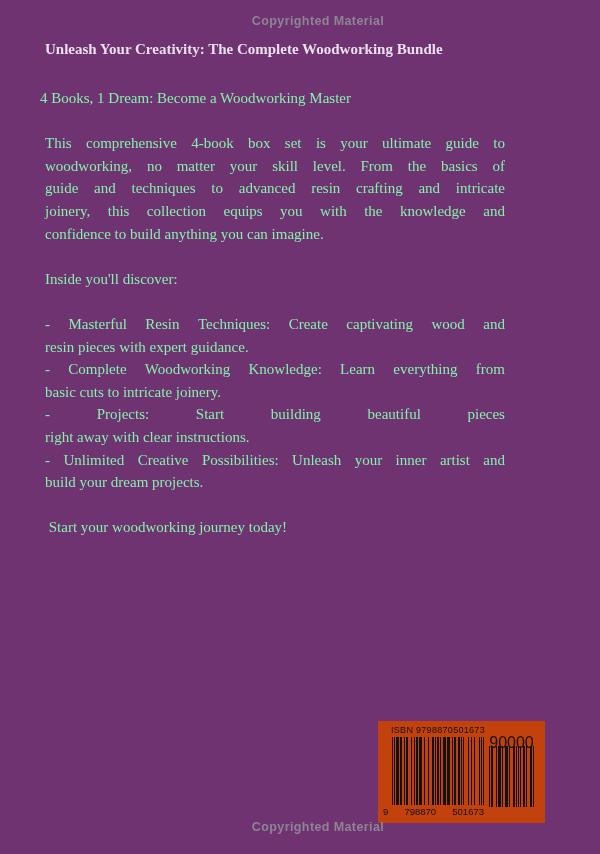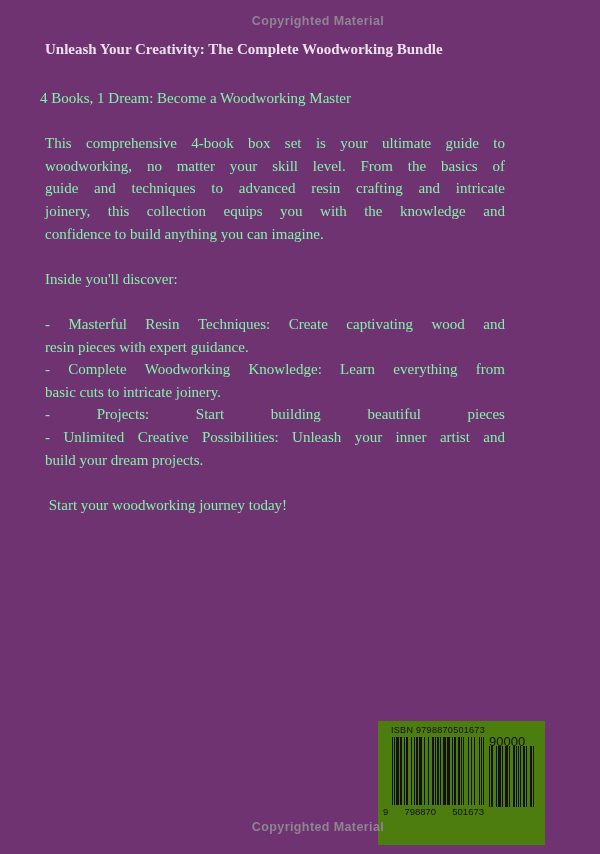--- a/index.html
+++ b/index.html
@@ -16,29 +16,29 @@
   .book-title{position:absolute;left:45px;top:41px;width:390px;
        text-align:center;white-space:pre;
        font-size:15px;font-weight:bold;color:#eae0ec;}
 
   .body-block{position:absolute;left:45px;top:87px;width:460px;
        font-size:15px;color:#86efac;}
   .ln{height:22.6px;line-height:22.6px;white-space:pre;overflow:visible;}
   .ln.j{display:flex;justify-content:space-between;gap:12px;}
   .ln.j span{white-space:pre;flex:0 0 auto;}
 
-  .barcode-panel{position:absolute;left:378px;top:721px;width:167px;height:124px;
-       background:#4d7c0f;
+  .barcode-panel{position:absolute;left:378px;top:721px;width:167px;height:102px;
+       background:#c2410c;
        font-family:"Liberation Sans","DejaVu Sans",sans-serif;color:#121212;}
   .isbn-label{position:absolute;left:13px;top:4px;font-size:9px;letter-spacing:.3px;}
   .main-bars{position:absolute;left:14px;top:16px;width:92px;height:68px;}
   .main-digits{position:absolute;left:5px;top:85px;width:101px;height:13px;
        display:flex;justify-content:space-between;font-size:9.5px;}
-  .price-code{position:absolute;left:111px;top:13px;width:45px;
-       font-size:13px;}
+  .price-code{position:absolute;left:111px;top:13px;width:45px;text-align:center;
+       font-size:16px;}
   .addon-bars{position:absolute;left:111px;top:25px;width:45px;height:61px;}
   svg{display:block;width:100%;height:100%;}
 </style>
 </head>
 <body>
 
 <div class="cover">
 
   <div class="watermark wm-top">Copyrighted Material</div>
 
@@ -53,20 +53,21 @@
       <div class="ln j"><span>joinery,</span><span>this</span><span>collection</span><span>equips</span><span>you</span><span>with</span><span>the</span><span>knowledge</span><span>and</span></div>
       <div class="ln">confidence to build anything you can imagine.</div>
       <div class="ln"></div>
       <div class="ln">Inside you'll discover:</div>
       <div class="ln"></div>
       <div class="ln j"><span>-</span><span>Masterful</span><span>Resin</span><span>Techniques:</span><span>Create</span><span>captivating</span><span>wood</span><span>and</span></div>
       <div class="ln">resin pieces with expert guidance.</div>
       <div class="ln j"><span>-</span><span>Complete</span><span>Woodworking</span><span>Knowledge:</span><span>Learn</span><span>everything</span><span>from</span></div>
       <div class="ln">basic cuts to intricate joinery.</div>
       <div class="ln j"><span>-</span><span>Projects:</span><span>Start</span><span>building</span><span>beautiful</span><span>pieces</span></div>
+      <div class="ln">right away with clear instructions.</div>
       <div class="ln j"><span>-</span><span>Unlimited</span><span>Creative</span><span>Possibilities:</span><span>Unleash</span><span>your</span><span>inner</span><span>artist</span><span>and</span></div>
       <div class="ln">build your dream projects.</div>
       <div class="ln"></div>
       <div class="ln"> Start your woodworking journey today!</div>
     </div>
 
   <div class="barcode-panel">
     <div class="isbn-label">ISBN 9798870501673</div>
     <div class="main-bars" id="main-bars">
         <svg viewBox="0 0 95 10" preserveAspectRatio="none" shape-rendering="crispEdges">

